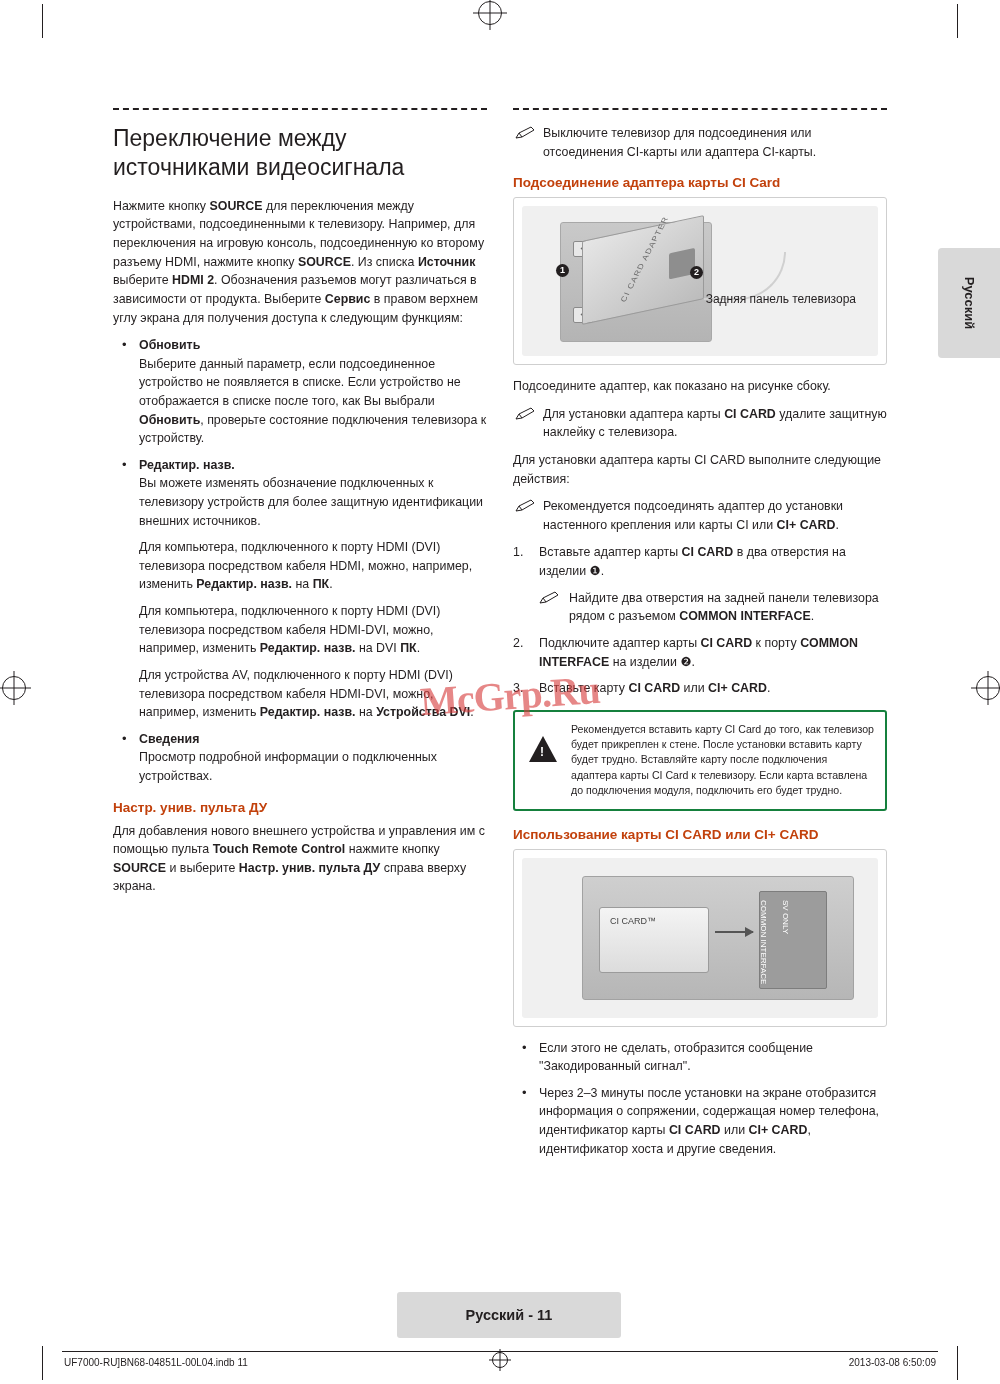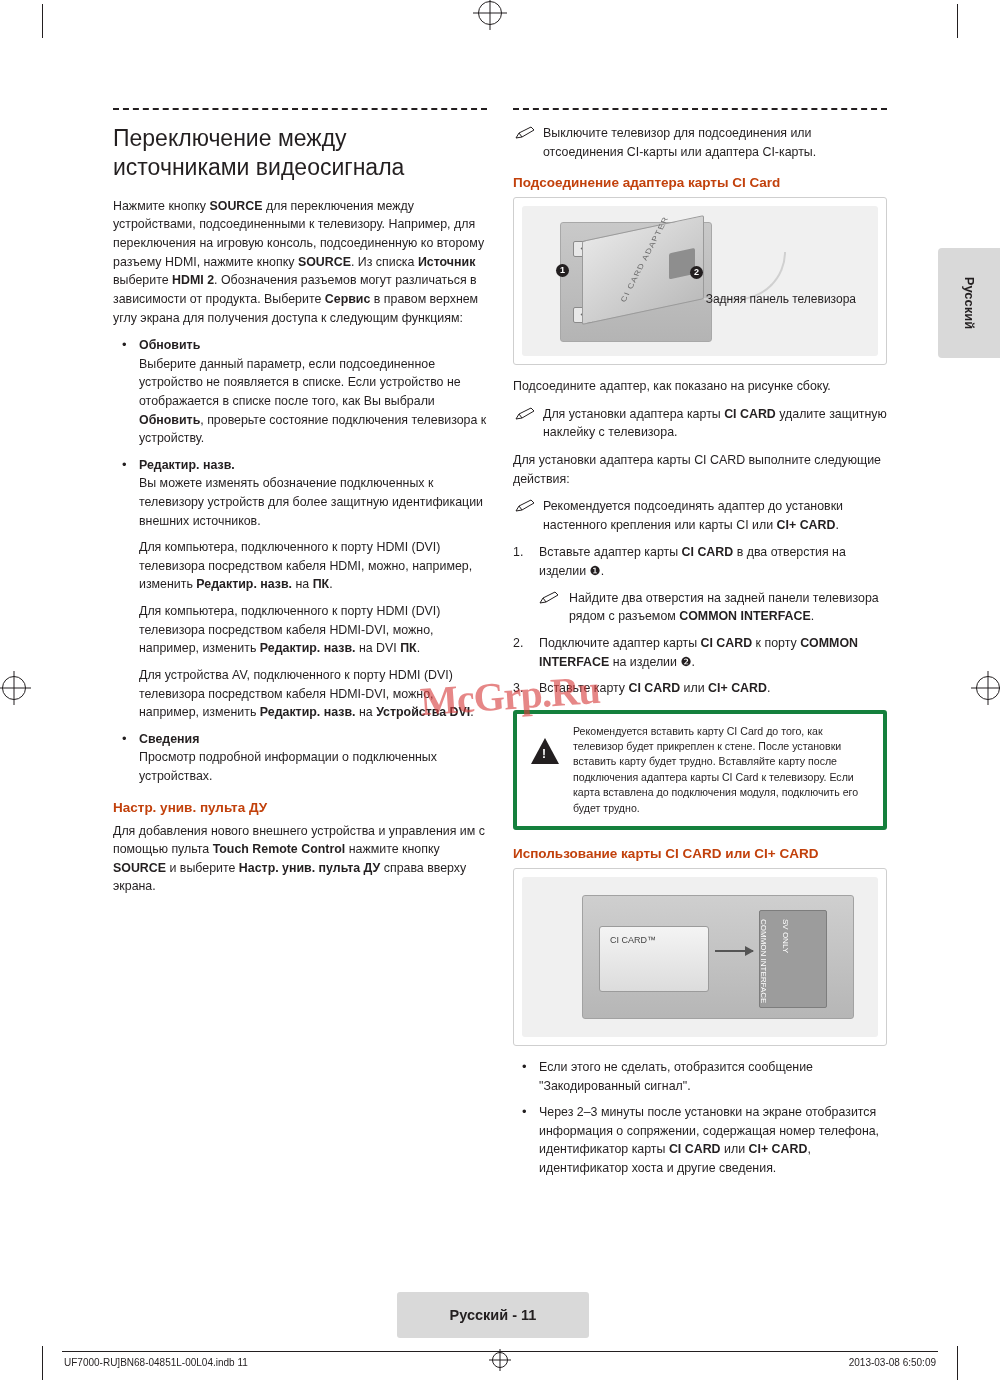--- a/index.html
+++ b/index.html
@@ -68,28 +68,28 @@
   .tvbody{position:absolute;left:60px;top:18px;width:270px;height:122px;background:linear-gradient(180deg,#cfcfcf,#b6b6b6);border:1px solid #a2a2a2;border-radius:3px;}
   .cicard{position:absolute;left:16px;top:30px;width:108px;height:64px;background:linear-gradient(180deg,#f4f4f4,#dcdcdc);border:1px solid #9b9b9b;border-radius:3px;}
   .cicard .t{position:absolute;left:10px;top:8px;font-size:9px;color:#444;}
   .arrow{position:absolute;left:132px;top:54px;width:38px;height:2px;background:#555;}
   .arrow:after{content:"";position:absolute;right:-1px;top:-4px;border-top:5px solid transparent;border-bottom:5px solid transparent;border-left:9px solid #555;}
   .cislot{position:absolute;left:176px;top:14px;width:66px;height:96px;background:#9c9c9c;border:1px solid #7d7d7d;border-radius:2px;}
   .cislot .v1{position:absolute;left:8px;top:8px;font-size:8px;color:#fff;transform:rotate(90deg);transform-origin:left top;white-space:nowrap;}
   .cislot .v2{position:absolute;left:30px;top:8px;font-size:8px;color:#fff;transform:rotate(90deg);transform-origin:left top;white-space:nowrap;}
 
   
-  .caution{border:4px solid #15803d;border-radius:3px;padding:10px 10px 10px 56px;position:relative;margin:12px 0 16px 0;}
+  .caution{border:2px solid #15803d;border-radius:3px;padding:10px 10px 10px 56px;position:relative;margin:12px 0 16px 0;}
   .caution .tri{position:absolute;left:14px;top:24px;width:0;height:0;border-left:14px solid transparent;border-right:14px solid transparent;border-bottom:26px solid #fff;}
   .caution .tri:before{content:"";position:absolute;left:-14px;top:0;width:0;height:0;border-left:14px solid transparent;border-right:14px solid transparent;border-bottom:26px solid #231f20;}
   .caution .tri:after{content:"!";position:absolute;left:-3px;top:9px;color:#fff;font-size:12px;font-weight:bold;}
   .caution p{font-size:10.6px;line-height:1.45;margin:0;color:#231f20;}
 
   
-  .pagetab{position:absolute;left:397px;top:1292px;width:192px;height:46px;background:#d9d9d9;border-radius:3px;}
+  .pagetab{position:absolute;left:397px;top:1292px;width:224px;height:46px;background:#d9d9d9;border-radius:3px;}
   .pagetab span{position:absolute;left:50%;top:50%;transform:translate(-50%,-50%);font-size:14.5px;font-weight:bold;color:#231f20;white-space:nowrap;}
   .footline{position:absolute;left:62px;right:62px;top:1351px;height:1px;background:#231f20;}
   .footleft{position:absolute;left:64px;top:1357px;font-size:10px;color:#231f20;}
   .footright{position:absolute;right:64px;top:1357px;font-size:10px;color:#231f20;}
   .footmark{position:absolute;left:50%;top:1352px;transform:translateX(-50%);width:14px;height:14px;border-radius:50%;border:1px solid #231f20;}
   .footmark:before{content:"";position:absolute;left:50%;top:-4px;width:1px;height:22px;background:#231f20;transform:translateX(-50%);}
   .footmark:after{content:"";position:absolute;top:50%;left:-4px;height:1px;width:22px;background:#231f20;transform:translateY(-50%);}
 
   .watermark{position:absolute;left:420px;top:672px;font-family:"Liberation Serif",serif;font-size:40px;font-weight:bold;color:rgba(214,62,62,0.62);letter-spacing:-1px;transform:rotate(-4deg);pointer-events:none;}
 </style>

